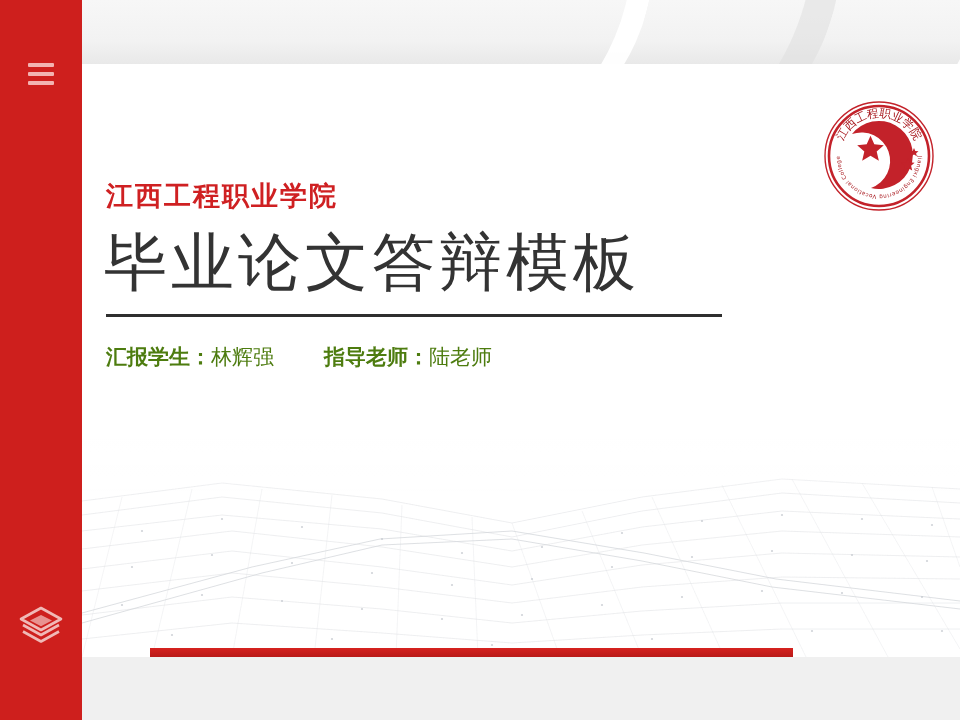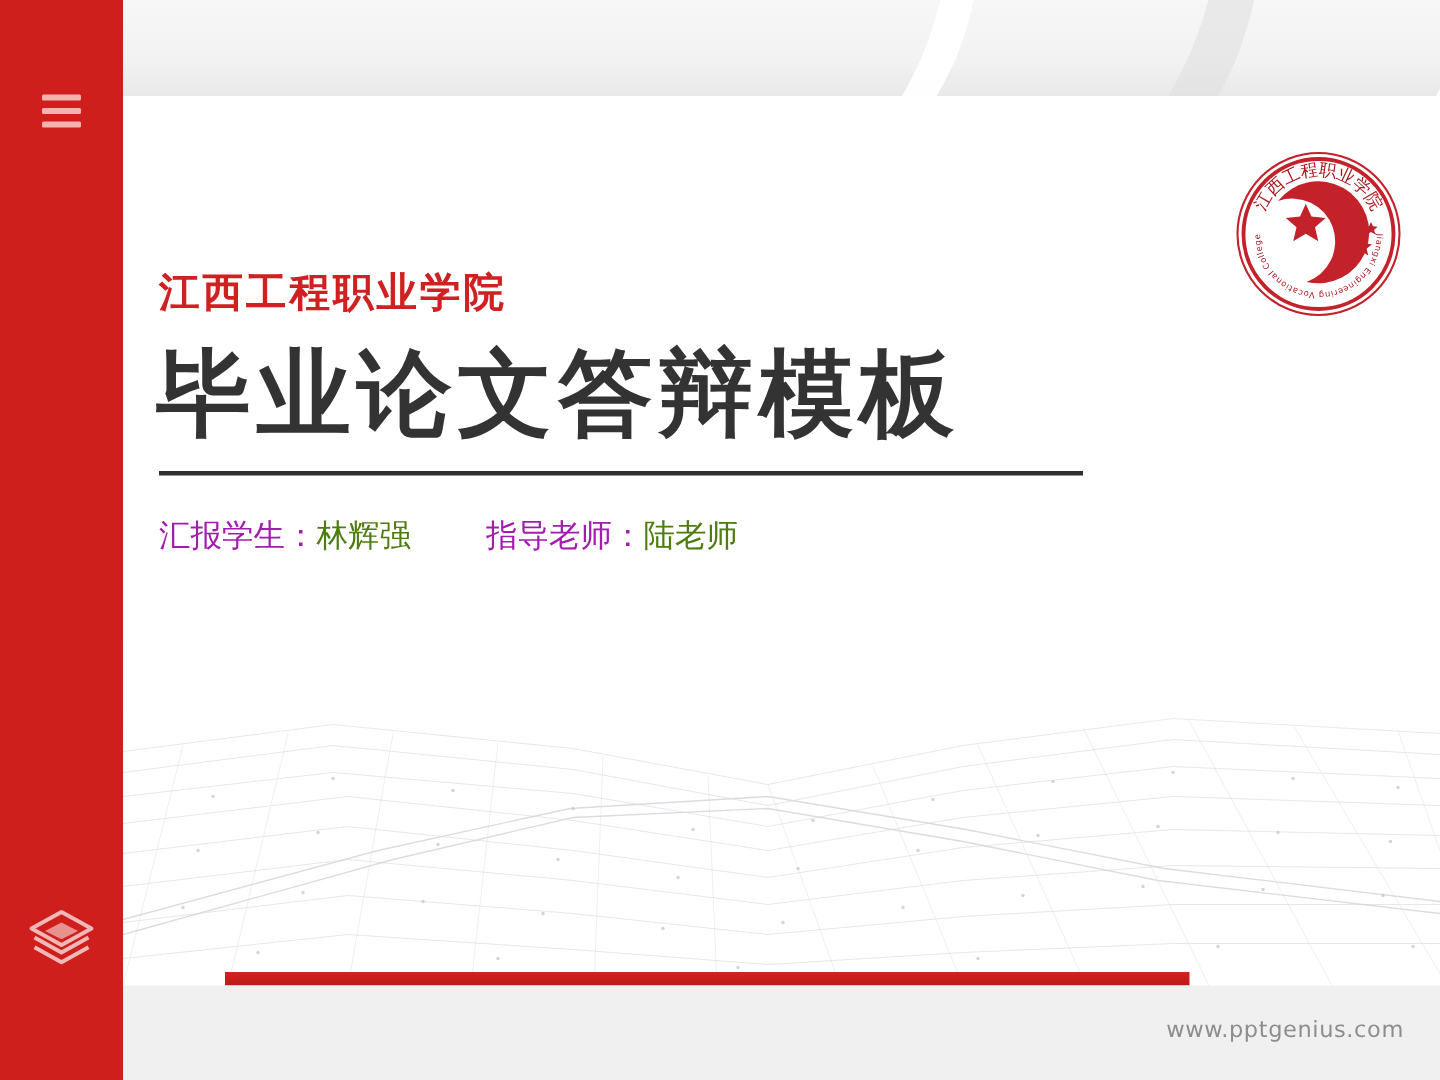--- a/index.html
+++ b/index.html
@@ -65,27 +65,27 @@
   
   .emblem{position:absolute;left:822px;top:100px;width:114px;height:113px;}
 
   
   .txt{position:absolute;left:104px;top:182px;width:760px;}
   .school{
     font-size:27px;font-weight:bold;color:#cf2022;letter-spacing:2px;
     line-height:1;margin:0 0 22px 2px;
   }
   .maintitle{
-    font-size:63px;font-weight:bold;color:#333333;letter-spacing:4px;
+    font-size:63px;font-weight:normal;color:#333333;letter-spacing:4px;
     line-height:1;margin:0 0 20px 0;white-space:nowrap;
   }
   .rule{height:3px;background:#2f2f2f;width:616px;margin:0 0 30px 2px;}
   .people{font-size:0;margin-left:2px;white-space:nowrap;}
   .ppl{display:inline-block;font-size:21px;line-height:1;vertical-align:middle;}
-  .ppl .lab{color:#a21caf;font-weight:normal;}
+  .ppl .lab{color:#4d7c0f;font-weight:bold;}
   .ppl .val{color:#4d7c0f;}
   .gap{display:inline-block;width:50px;}
 
   
   .footer{
     position:absolute;right:24px;top:677px;
     font-size:15px;color:#8d8d8d;letter-spacing:.4px;
   }
 </style>
 </head>
@@ -230,15 +230,14 @@
       <span class="ppl">
         <span class="lab">汇报学生：</span><span class="val">林辉强</span>
       </span>
       <span class="gap"></span>
       <span class="ppl">
         <span class="lab">指导老师：</span><span class="val">陆老师</span>
       </span>
     </div>
   </div>
 
-  <div class="footer">www.pptgenius.com</div>
 
 </div>
 
 </body></html>

